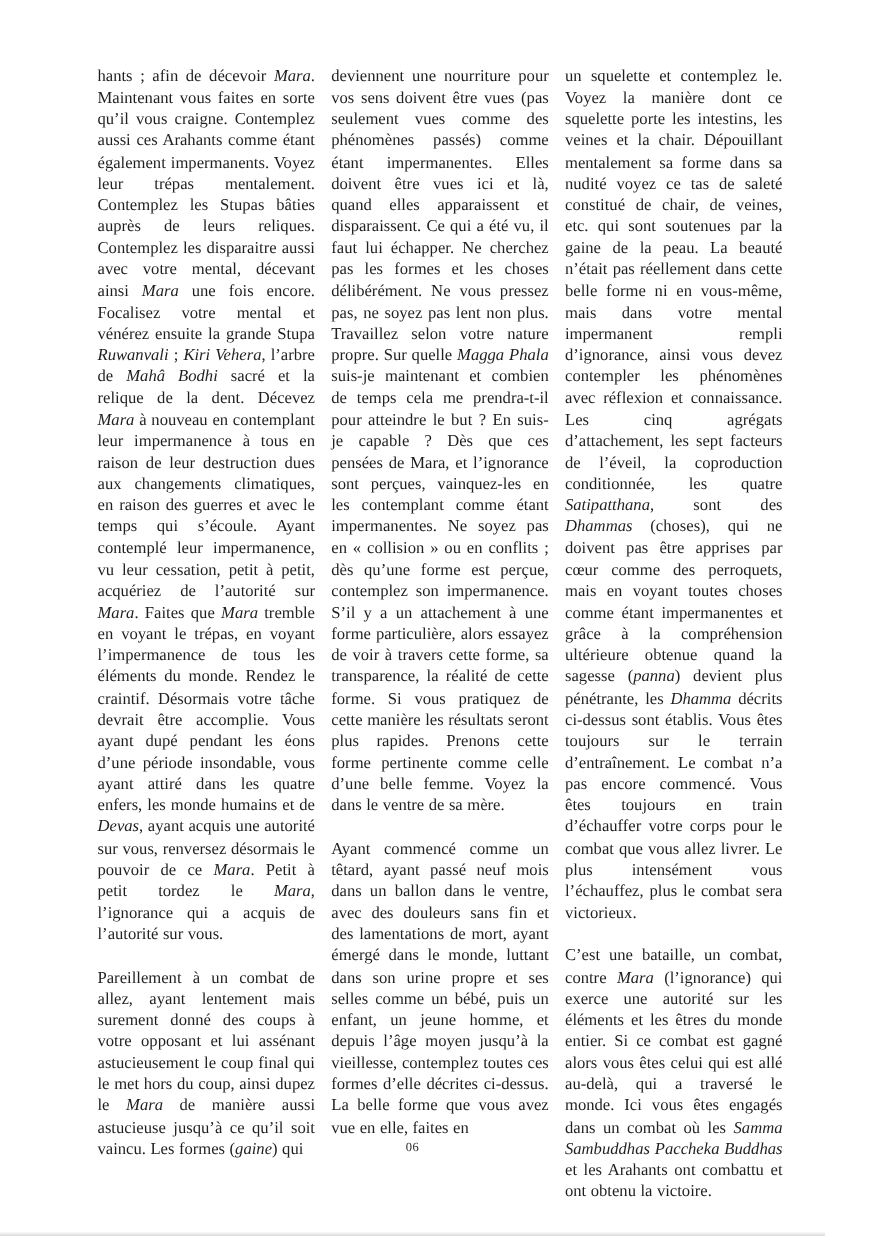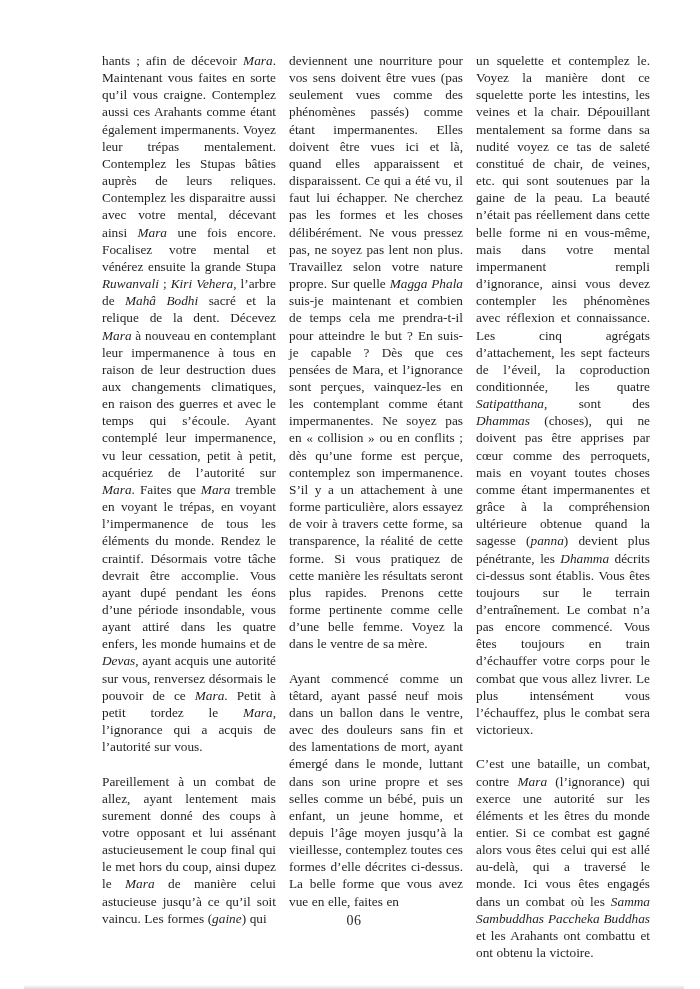--- a/index.html
+++ b/index.html
@@ -8,21 +8,20 @@
     background: #ffffff;
   }
   .page {
     position: relative;
     width: 660px;
     height: 989px;
     background: #ffffff;
     font-family: "Liberation Serif", "DejaVu Serif", serif;
     color: #1f1f1f;
     overflow: hidden;
-    margin-left: 24px;
   }
   .columns {
     position: absolute;
     left: 78px;
     top: 52px;
     width: 548px;
     display: flex;
     gap: 13px;
   }
   .col {
@@ -42,41 +41,41 @@
   }
   .col em {
     font-style: italic;
   }
   .pageno {
     position: absolute;
     top: 913px;
     left: 0;
     width: 100%;
     text-align: center;
-    font-size: 14px;
+    font-size: 10px;
     color: #2a2a2a;
     letter-spacing: 0.5px;
   }
   .scan-edge-bottom {
     position: absolute;
     left: 0;
     bottom: 0;
     width: 100%;
     height: 4px;
     background: linear-gradient(to bottom, rgba(255,255,255,0), #d9d9d9);
   }
 </style>
 </head>
 <body>
 
 <div class="page">
   <div class="columns">
     <div class="col">
         <p><span>hants ; afin de décevoir </span><em>Mara</em><span>. Maintenant vous faites en sorte qu’il vous craigne. Contemplez aussi ces Arahants comme étant également impermanents. Voyez leur trépas mentalement. Contemplez les Stupas bâties auprès de leurs reliques. Contemplez les disparaitre aussi avec votre mental, décevant ainsi </span><em>Mara</em><span> une fois encore. Focalisez votre mental et vénérez ensuite la grande Stupa </span><em>Ruwanvali</em><span> ; </span><em>Kiri Vehera</em><span>, l’arbre de </span><em>Mahâ Bodhi</em><span> sacré et la relique de la dent. Décevez </span><em>Mara</em><span> à nouveau en contemplant leur impermanence à tous en raison de leur destruction dues aux changements climatiques, en raison des guerres et avec le temps qui s’écoule. Ayant contemplé leur impermanence, vu leur cessation, petit à petit, acquériez de l’autorité sur </span><em>Mara</em><span>. Faites que </span><em>Mara</em><span> tremble en voyant le trépas, en voyant l’impermanence de tous les éléments du monde. Rendez le craintif. Désormais votre tâche devrait être accomplie. Vous ayant dupé pendant les éons d’une période insondable, vous ayant attiré dans les quatre enfers, les monde humains et de </span><em>Devas</em><span>, ayant acquis une autorité sur vous, renversez désormais le pouvoir de ce </span><em>Mara</em><span>. Petit à petit tordez le </span><em>Mara</em><span>, l’ignorance qui a acquis de l’autorité sur vous.</span></p>
-        <p><span>Pareillement à un combat de allez, ayant lentement mais surement donné des coups à votre opposant et lui assénant astucieusement le coup final qui le met hors du coup, ainsi dupez le </span><em>Mara</em><span> de manière celui astucieuse jusqu’à ce qu’il soit vaincu. Les formes (</span><em>gaine</em><span>) qui</span></p>
+        <p><span>Pareillement à un combat de allez, ayant lentement mais surement donné des coups à votre opposant et lui assénant astucieusement le coup final qui le met hors du coup, ainsi dupez le </span><em>Mara</em><span> de manière aussi astucieuse jusqu’à ce qu’il soit vaincu. Les formes (</span><em>gaine</em><span>) qui</span></p>
       </div>
     <div class="col">
         <p><span>deviennent une nourriture pour vos sens doivent être vues (pas seulement vues comme des phénomènes passés) comme étant impermanentes. Elles doivent être vues ici et là, quand elles apparaissent et disparaissent. Ce qui a été vu, il faut lui échapper. Ne cherchez pas les formes et les choses délibérément. Ne vous pressez pas, ne soyez pas lent non plus. Travaillez selon votre nature propre. Sur quelle </span><em>Magga Phala</em><span> suis-je maintenant et combien de temps cela me prendra-t-il pour atteindre le but ? En suis-je capable ? Dès que ces pensées de Mara, et l’ignorance sont perçues, vainquez-les en les contemplant comme étant impermanentes. Ne soyez pas en « collision » ou en conflits ; dès qu’une forme est perçue, contemplez son impermanence. S’il y a un attachement à une forme particulière, alors essayez de voir à travers cette forme, sa transparence, la réalité de cette forme. Si vous pratiquez de cette manière les résultats seront plus rapides. Prenons cette forme pertinente comme celle d’une belle femme. Voyez la dans le ventre de sa mère.</span></p>
         <p><span>Ayant commencé comme un têtard, ayant passé neuf mois dans un ballon dans le ventre, avec des douleurs sans fin et des lamentations de mort, ayant émergé dans le monde, luttant dans son urine propre et ses selles comme un bébé, puis un enfant, un jeune homme, et depuis l’âge moyen jusqu’à la vieillesse, contemplez toutes ces formes d’elle décrites ci-dessus. La belle forme que vous avez vue en elle, faites en</span></p>
       </div>
     <div class="col">
         <p><span>un squelette et contemplez le. Voyez la manière dont ce squelette porte les intestins, les veines et la chair. Dépouillant mentalement sa forme dans sa nudité voyez ce tas de saleté constitué de chair, de veines, etc. qui sont soutenues par la gaine de la peau. La beauté n’était pas réellement dans cette belle forme ni en vous-même, mais dans votre mental impermanent rempli d’ignorance, ainsi vous devez contempler les phénomènes avec réflexion et connaissance. Les cinq agrégats d’attachement, les sept facteurs de l’éveil, la coproduction conditionnée, les quatre </span><em>Satipatthana</em><span>, sont des </span><em>Dhammas</em><span> (choses), qui ne doivent pas être apprises par cœur comme des perroquets, mais en voyant toutes choses comme étant impermanentes et grâce à la compréhension ultérieure obtenue quand la sagesse (</span><em>panna</em><span>) devient plus pénétrante, les </span><em>Dhamma</em><span> décrits ci-dessus sont établis. Vous êtes toujours sur le terrain d’entraînement. Le combat n’a pas encore commencé. Vous êtes toujours en train d’échauffer votre corps pour le combat que vous allez livrer. Le plus intensément vous l’échauffez, plus le combat sera victorieux.</span></p>
         <p><span>C’est une bataille, un combat, contre </span><em>Mara</em><span> (l’ignorance) qui exerce une autorité sur les éléments et les êtres du monde entier. Si ce combat est gagné alors vous êtes celui qui est allé au-delà, qui a traversé le monde. Ici vous êtes engagés dans un combat où les </span><em>Samma Sambuddhas Paccheka Buddhas</em><span> et les Arahants ont combattu et ont obtenu la victoire.</span></p>
       </div>
   </div>

